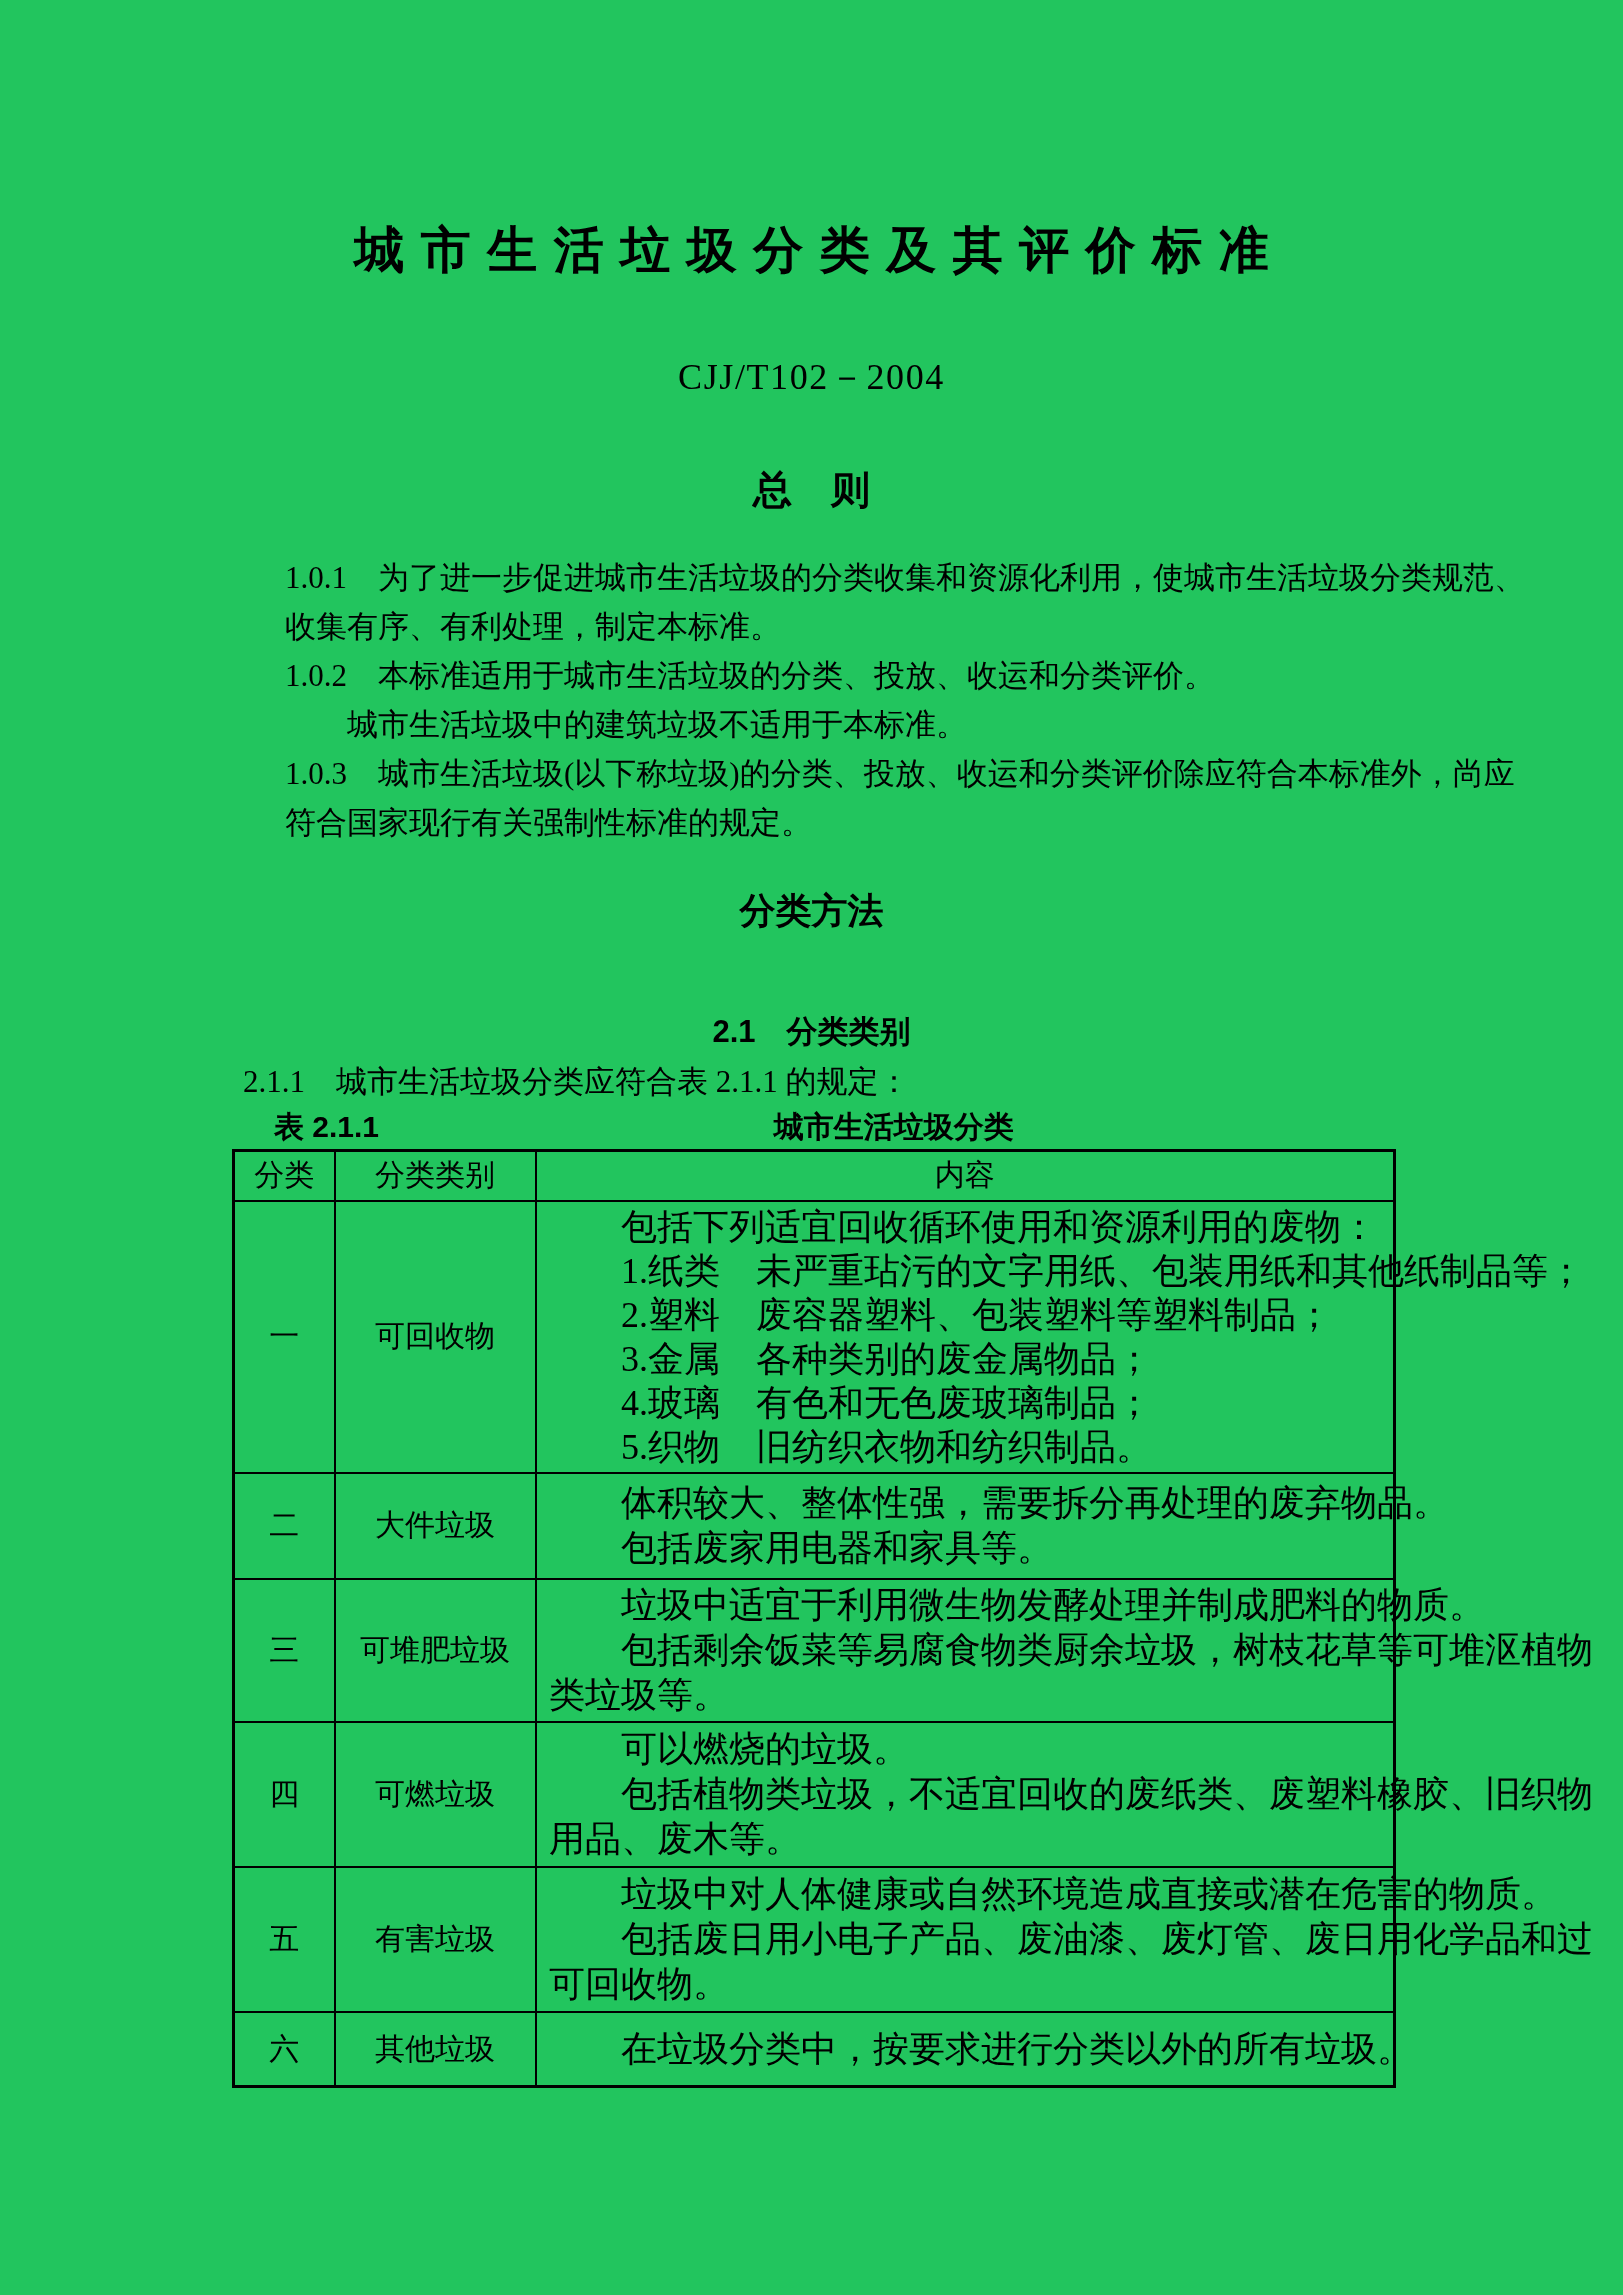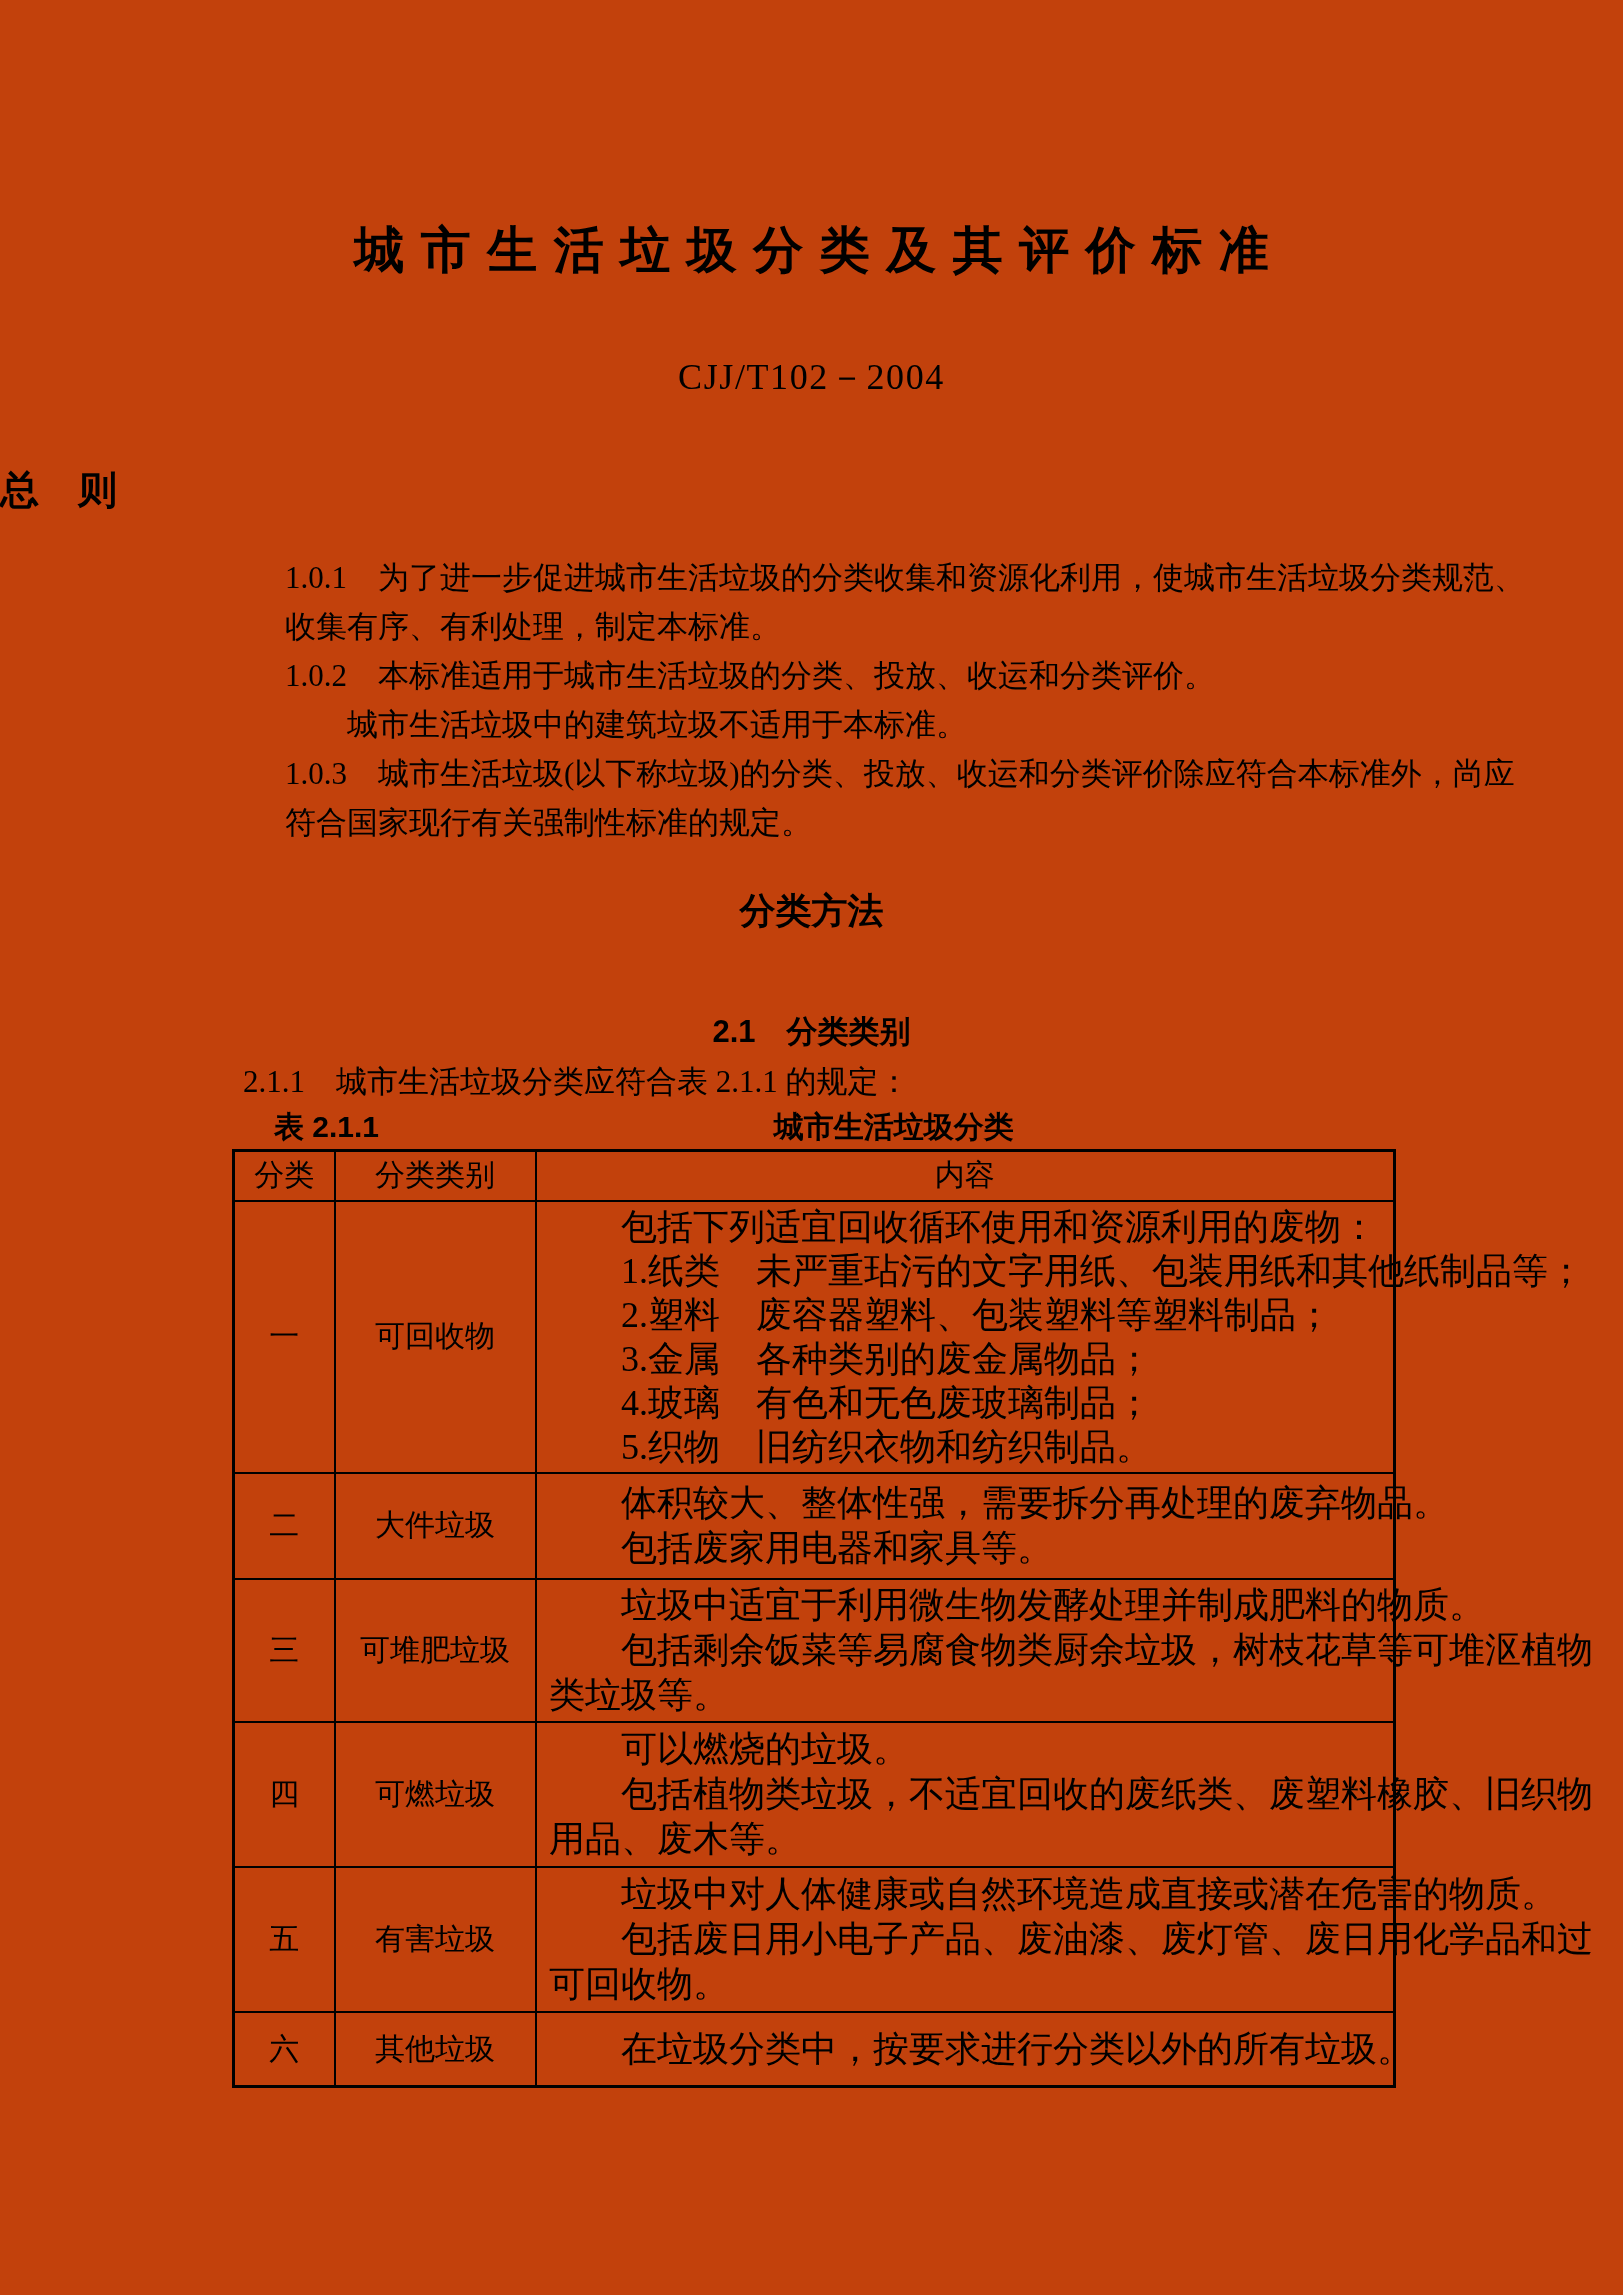--- a/index.html
+++ b/index.html
@@ -1,40 +1,40 @@
 <!DOCTYPE html>
 <html style="font-size:12.6px"><head>
 <meta charset="utf-8">
 <style>
   html,body{margin:0;padding:0;background:#e8e8e8;}
   .doc{
     position:relative;
     width:1623px;height:2295px;
-    background:#c2410c;
+    background:#22c55e;
     color:#000000;
     font-family:"Liberation Serif","DejaVu Serif",serif;
     overflow:hidden;
   }
   .sans{font-family:"Liberation Sans","DejaVu Sans",sans-serif;}
   .doc-title{
     position:absolute;top:217px;left:0;width:100%;
     text-align:center;
     font-family:"Liberation Sans","DejaVu Sans",sans-serif;
     font-weight:bold;font-size:50px;letter-spacing:16.5px;
     padding-left:16.5px;box-sizing:border-box;
     white-space:nowrap;
   }
   .std-code{
     position:absolute;top:353px;left:0;width:100%;
     text-align:center;font-size:36px;letter-spacing:1.6px;
     font-family:"Liberation Serif","DejaVu Serif",serif;
   }
   .h-general{
     position:absolute;top:463px;left:0;width:100%;
-    text-align:left;font-weight:bold;font-size:39px;
+    text-align:center;font-weight:bold;font-size:39px;
   }
   .clauses{
     position:absolute;left:243px;top:553px;width:1327px;
     font-size:31px;line-height:49px;margin-left:42px;
   }
   .clause{white-space:pre;}
   .h-method{
     position:absolute;top:887px;left:0;width:100%;
     text-align:center;font-weight:bold;font-size:36px;
   }

